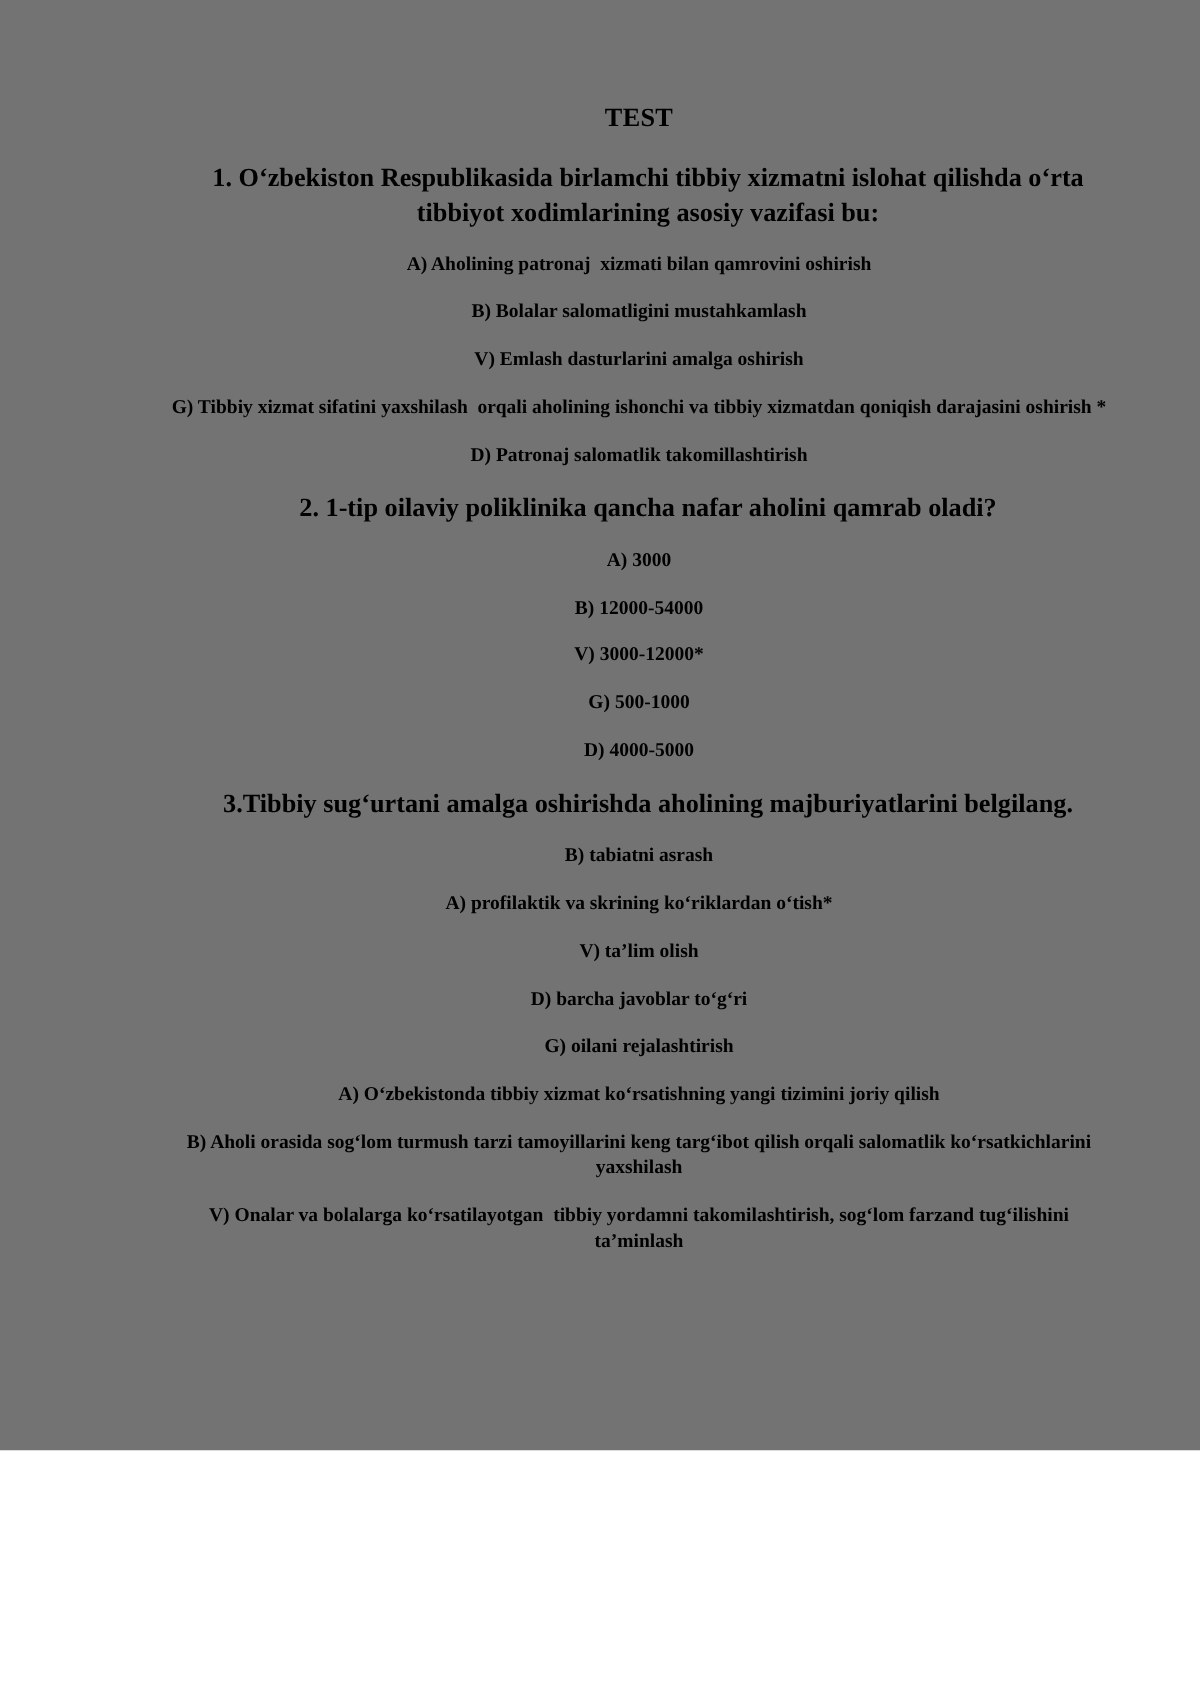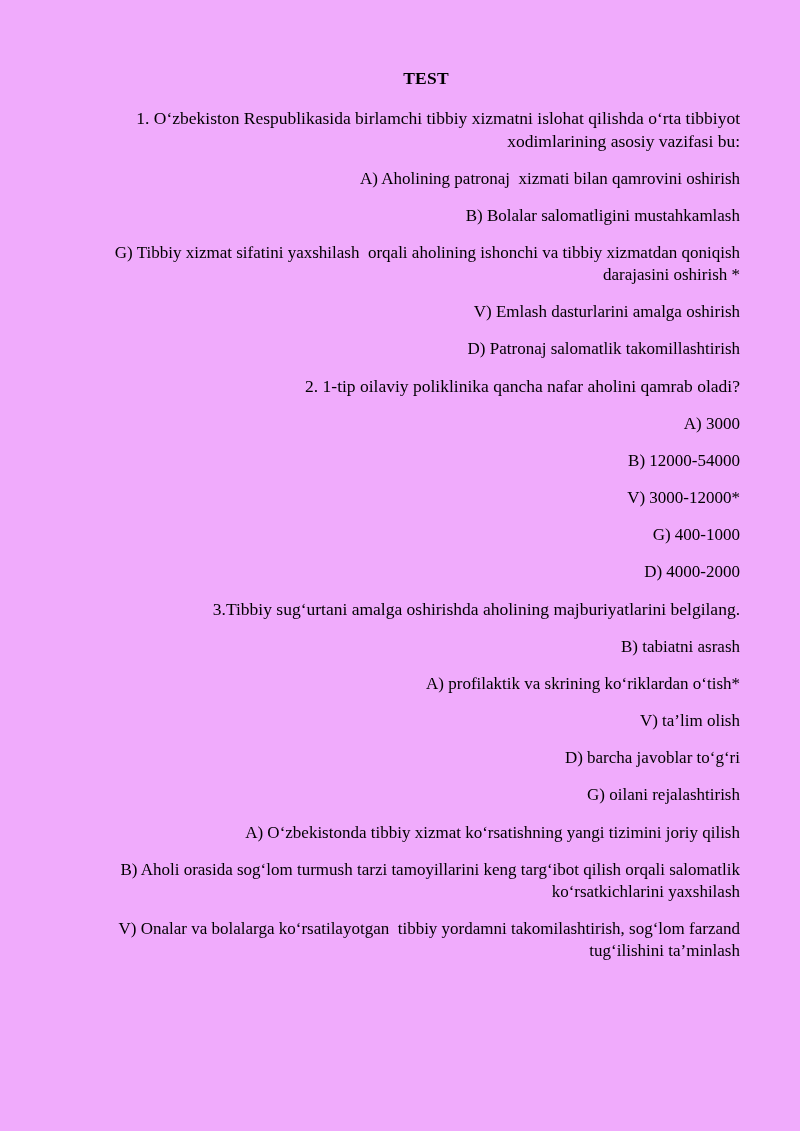--- a/index.html
+++ b/index.html
@@ -8,23 +8,23 @@
     padding: 0;
     background: #ffffff;
   }
   body {
     font-family: "Liberation Serif", "DejaVu Serif", serif;
     color: #000000;
   }
   .page {
     position: relative;
     width: 800px;
-    height: 1131px;
+    height: 967px;
     margin: 0 auto;
-    background: #f0abfc;
+    background: #737373;
     box-sizing: border-box;
     overflow: hidden;
   }
   .content {
     position: absolute;
     left: 112px;
     top: 68px;
     width: 628px;
   }
   .doc-title {
@@ -33,62 +33,62 @@
     text-align: center;
     line-height: 1.2;
     margin: 0 0 18px 0;
     letter-spacing: 0.2px;
   }
   .q-block {
     margin: 0;
   }
   .q-heading {
     font-size: 17.5px;
-    font-weight: normal;
+    font-weight: bold;
     line-height: 1.30;
     margin: 0 0 15px 12px;
-    text-align: right;
+    text-align: center;
     white-space: pre-wrap;
   }
   .q-option {
-    font-size: 17px;
-    font-weight: normal;
+    font-size: 13px;
+    font-weight: bold;
     line-height: 1.30;
     margin: 0 0 15px 0;
-    text-align: right;
+    text-align: center;
     white-space: pre-wrap;
   }
   .q-option:last-child {
     margin-bottom: 15px;
   }
 </style>
 </head>
 <body>
 
 <div class="page">
   <div class="content">
 
     <div class="doc-title">TEST</div>
 
     <div class="q-block">
       <div class="q-heading">1. Oʻzbekiston Respublikasida birlamchi tibbiy xizmatni islohat qilishda oʻrta tibbiyot xodimlarining asosiy vazifasi bu:</div>
       <div class="q-option">A) Aholining patronaj  xizmati bilan qamrovini oshirish</div>
       <div class="q-option">B) Bolalar salomatligini mustahkamlash</div>
+      <div class="q-option">V) Emlash dasturlarini amalga oshirish</div>
       <div class="q-option">G) Tibbiy xizmat sifatini yaxshilash  orqali aholining ishonchi va tibbiy xizmatdan qoniqish darajasini oshirish *</div>
-      <div class="q-option">V) Emlash dasturlarini amalga oshirish</div>
       <div class="q-option">D) Patronaj salomatlik takomillashtirish</div>
     </div>
 
     <div class="q-block">
       <div class="q-heading">2. 1-tip oilaviy poliklinika qancha nafar aholini qamrab oladi?</div>
       <div class="q-option">A) 3000</div>
       <div class="q-option">B) 12000-54000</div>
       <div class="q-option">V) 3000-12000*</div>
-      <div class="q-option">G) 400-1000</div>
-      <div class="q-option">D) 4000-2000</div>
+      <div class="q-option">G) 500-1000</div>
+      <div class="q-option">D) 4000-5000</div>
     </div>
 
     <div class="q-block">
       <div class="q-heading">3.Tibbiy sugʻurtani amalga oshirishda aholining majburiyatlarini belgilang.</div>
       <div class="q-option">B) tabiatni asrash</div>
       <div class="q-option">A) profilaktik va skrining koʻriklardan oʻtish*</div>
       <div class="q-option">V) ta’lim olish</div>
       <div class="q-option">D) barcha javoblar toʻgʻri</div>
       <div class="q-option">G) oilani rejalashtirish</div>
     </div>

